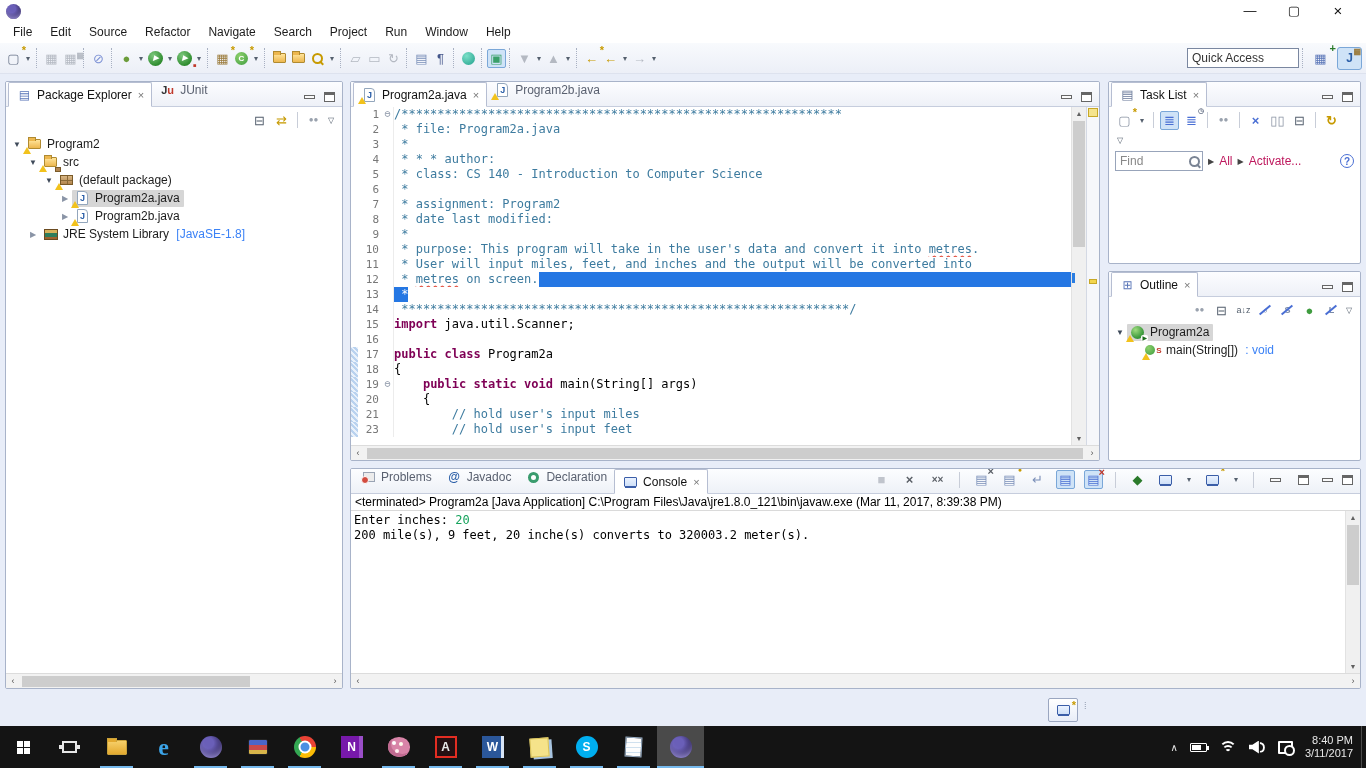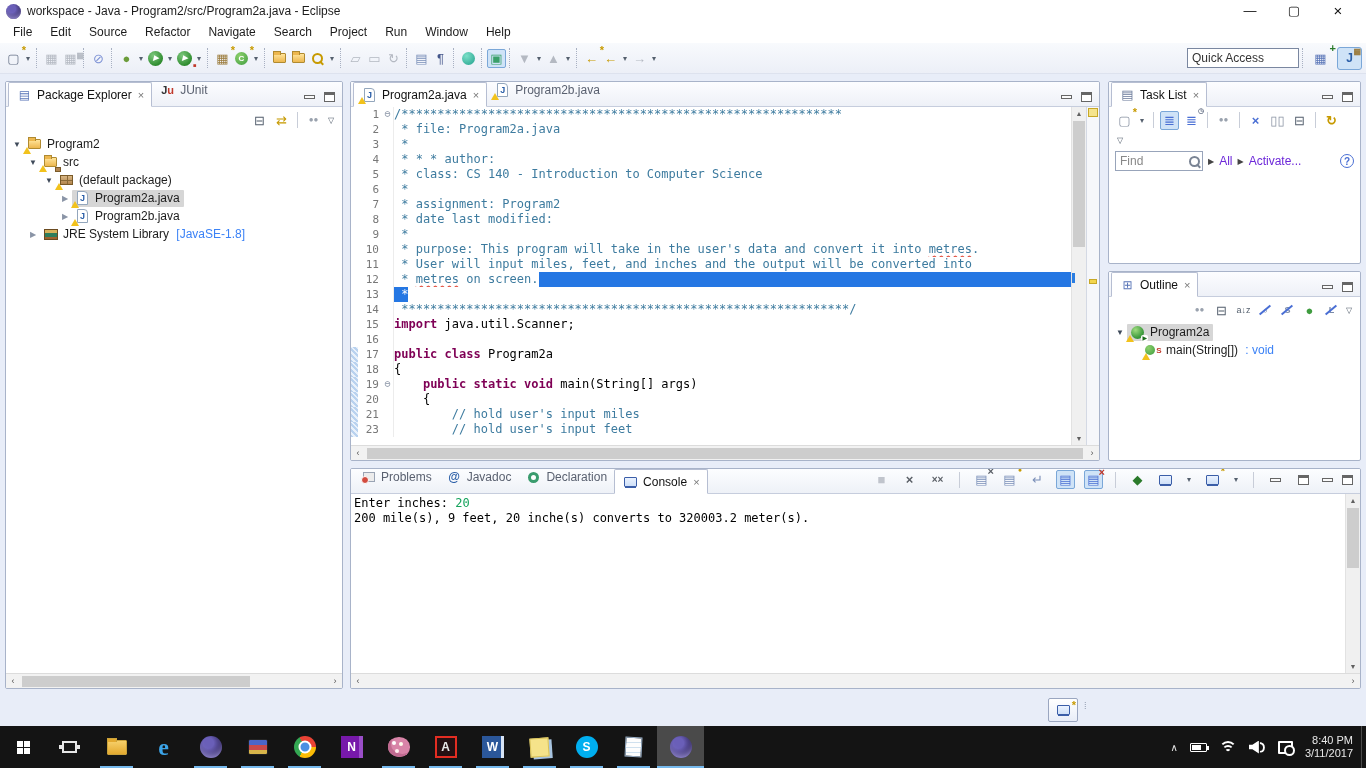--- a/index.html
+++ b/index.html
@@ -118,21 +118,21 @@
 .h-thumb{flex:1;height:11px;background:#cdcdcd;margin:0 2px}
 .h-thumb.none{background:transparent}
 
 
 .tl-menu{height:14px;display:flex;align-items:center;padding:0 6px;background:#fff;flex:none}
 .findrow{height:28px;display:flex;align-items:center;gap:5px;padding:0 6px;background:#fff;flex:none}
 .find-input{width:88px;height:20px;border:1px solid #98a4ba;font:12px "Liberation Sans",sans-serif;padding:0 16px 0 4px;color:#777}
 .find-input::placeholder{color:#888;opacity:1}
 .findwrap{position:relative}
 .findwrap .mag{position:absolute;right:2px;top:4px}
-.tl-link{color:#6d28d9;white-space:nowrap}
+.tl-link{color:#be185d;white-space:nowrap}
 .tl-arrow{color:#444;font-size:8px}
 .helpc{margin-left:auto;width:14px;height:14px;border:1px solid #4a6fd4;border-radius:50%;color:#4a6fd4;font-size:10px;display:flex;align-items:center;justify-content:center;font-weight:bold}
 
 
 .cons-status{height:17px;background:#fff;border-bottom:1px solid #dadada;padding:1px 4px;font:12px "Liberation Sans",sans-serif;color:#000;white-space:nowrap;overflow:hidden;flex:none}
 .cons-out{flex:1;display:flex;min-height:0;background:#fff}
 .cons-lines{flex:1;font:12px "DejaVu Sans Mono",monospace;line-height:15px;padding:2px 0 0 3px;min-width:0}
 .cons-lines .in{color:#15a35c}
 .cons-lines div{white-space:pre}
 
@@ -188,21 +188,20 @@
 .ac{width:15px;height:13px;border:2px solid #fff;border-radius:1px;position:relative}
 .ac::after{content:"";position:absolute;right:-4px;bottom:-4px;width:7px;height:7px;background:#141414;border:2px solid #fff;border-radius:50%}
 </style>
 </head>
 <body>
 
 <div class="screen">
 
   <div class="titlebar">
     <span class="app-ic"></span>
-    <span>workspace - Java - Program2/src/Program2a.java - Eclipse</span>
     <span class="win-controls" id="win-controls">
         <span class="win-btn">—</span>
         <span class="win-btn">▢</span>
         <span class="win-btn" style="font-size: 15px;">×</span>
       </span>
   </div>
 
   <div class="menubar" id="menubar">
       <span class="menu-item">File</span>
       <span class="menu-item">Edit</span>
@@ -916,20 +915,21 @@
               <span class="ti">
                 <i class="mnb"></i>
               </span>
               <span class="ti">
                 <i class="mxb"></i>
               </span>
               <span class="mnb"></span>
               <span class="mxb"></span>
             </span>
           </div>
+        <div class="cons-status">&lt;terminated&gt; Program2a [Java Application] C:\Program Files\Java\jre1.8.0_121\bin\javaw.exe (Mar 11, 2017, 8:39:38 PM)</div>
         <div class="cons-out">
           <div class="cons-lines" id="cons-lines">
               <div><span class="p">Enter inches: </span><span class="in">20</span></div>
               <div><span class="p">200 mile(s), 9 feet, 20 inche(s) converts to 320003.2 meter(s).</span></div>
             </div>
           <div class="vscroll">
             <span class="sb-ar" style="top:0">▲</span>
             <span class="sb-thumb" style="top:14px;height:60px"></span>
             <span class="sb-ar" style="bottom:0">▼</span>
           </div>

